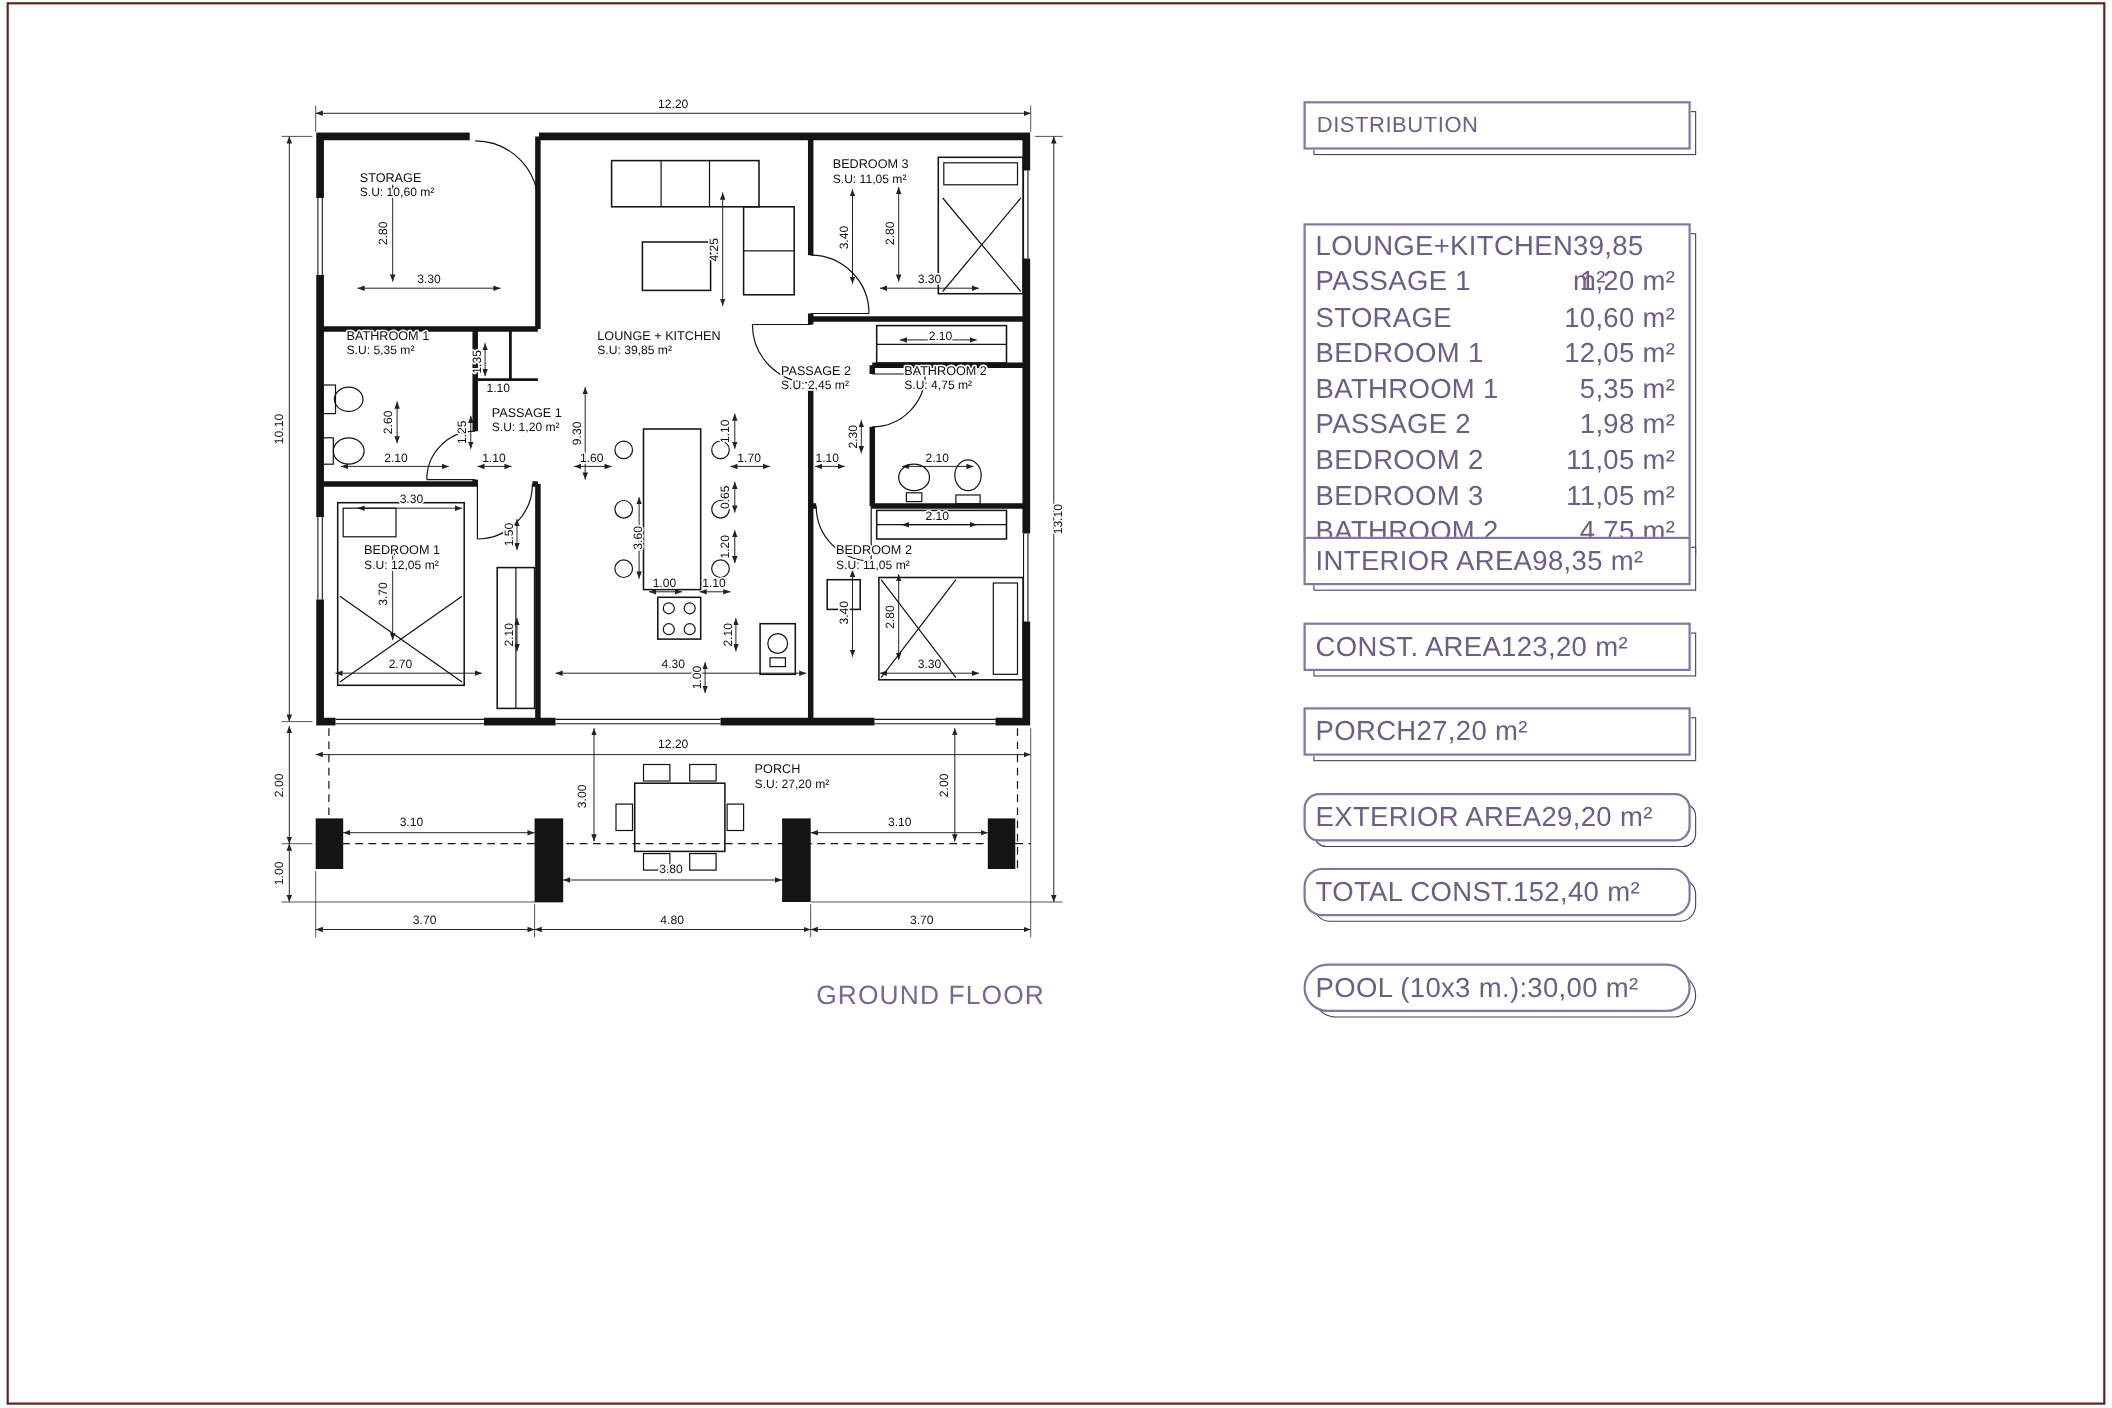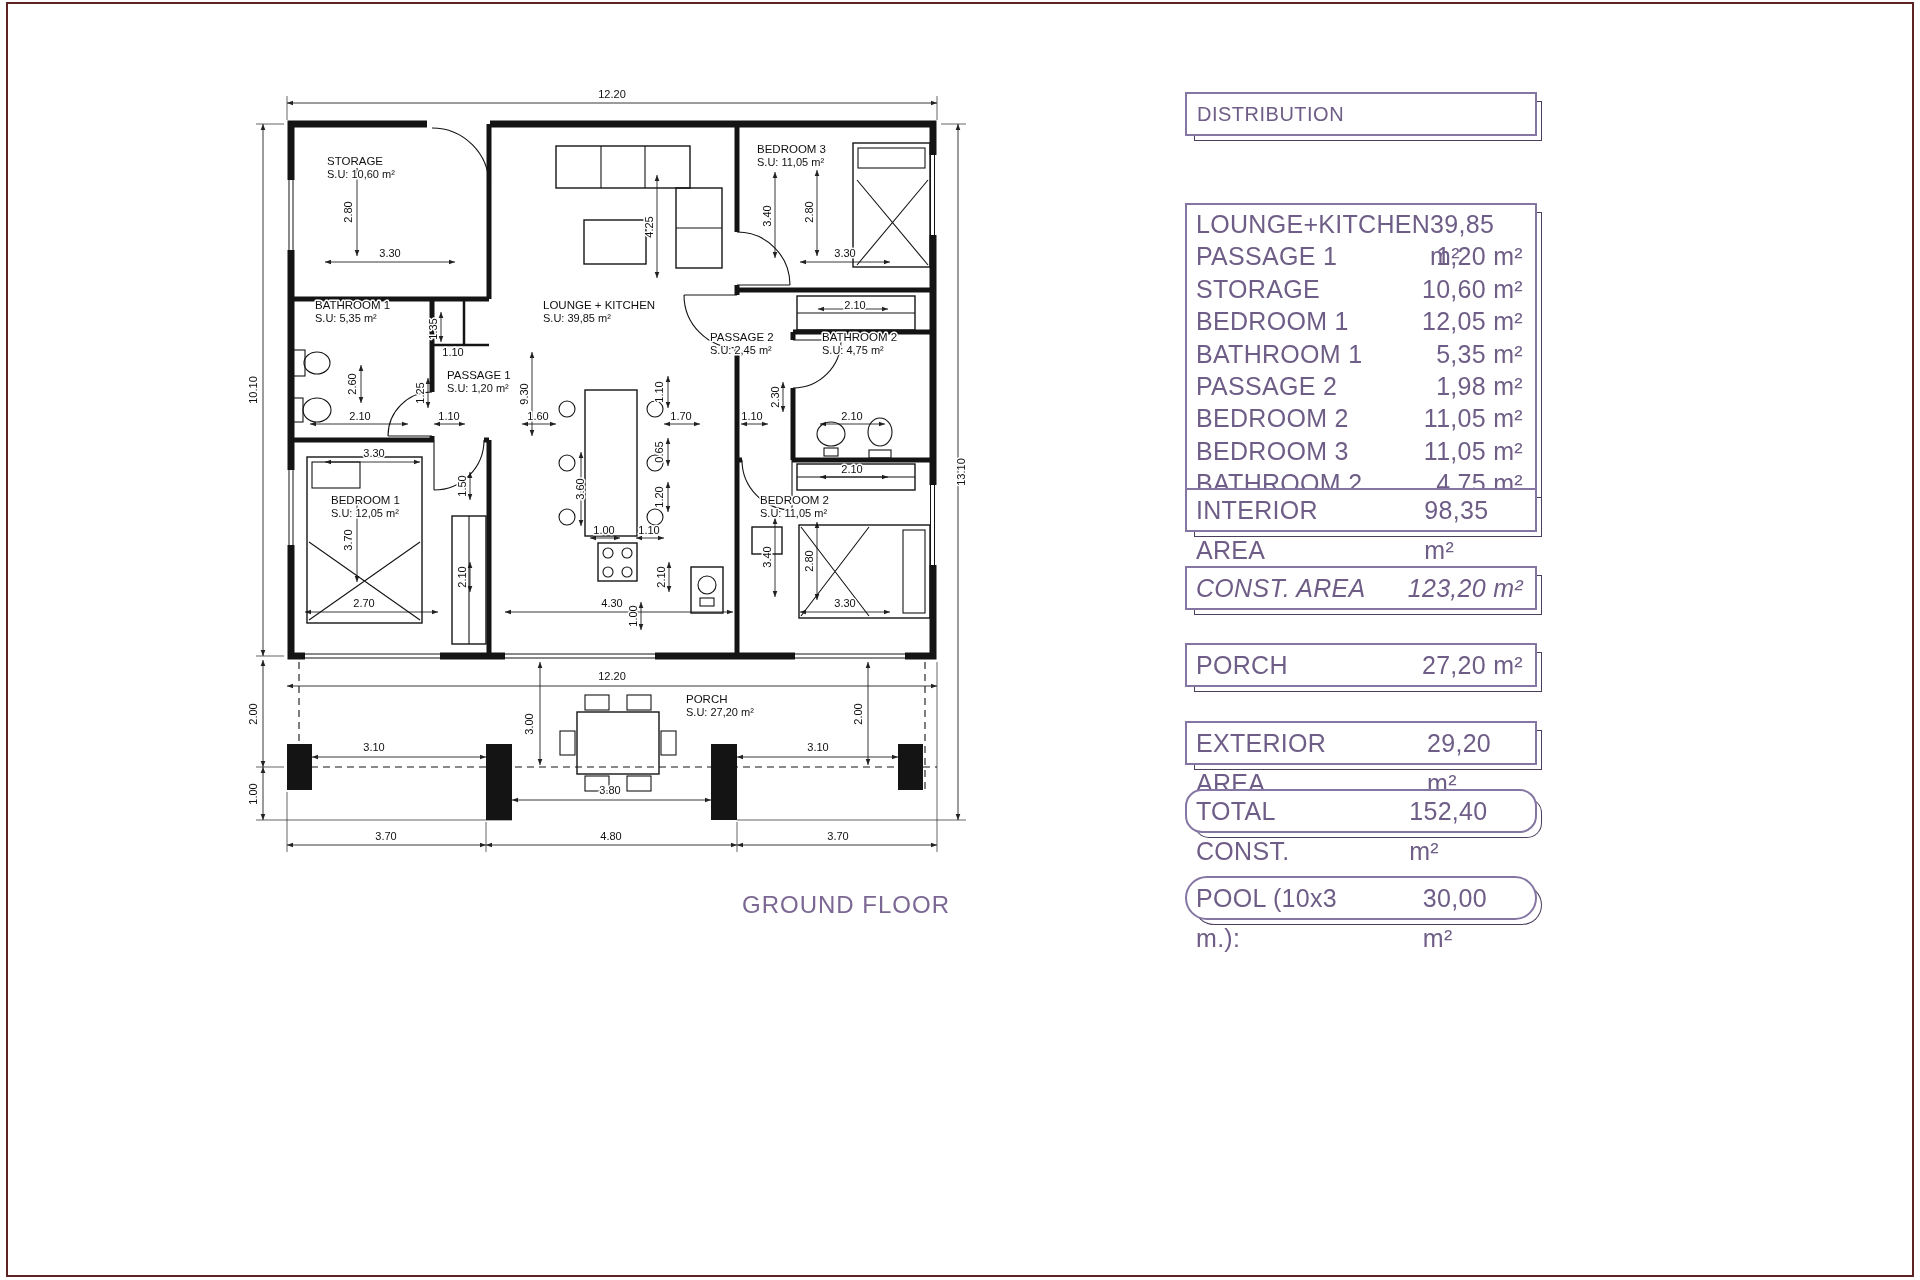--- a/index.html
+++ b/index.html
@@ -12,22 +12,22 @@
   
   .pbox {
     position:absolute; left:1185px; width:352px; background:#fff; box-sizing:border-box;
     border:2px solid #8475a3; color:#6e5d86;
     box-shadow:7px 7px 0 -3px #ffffff, 7px 7px 0 -2px #4a3d5e;
   }
   .hdr  { top:92px; height:44px; font-size:20px; line-height:40px; padding-left:10px; letter-spacing:0.5px; }
   .rooms{ top:166px; height:298px; padding-top:3px;margin-top:37px; }
   .prow { display:flex; justify-content:space-between; height:32.4px; line-height:32.4px;
           font-size:25px; padding:0 12px 0 9px; letter-spacing:0.3px; }
-  .srow { height:44px; font-size:25px; line-height:40px; display:flex; justify-content:space-between;
-          padding:0 12px 0 9px; letter-spacing:0.3px;gap:36px; }
+  .srow { height:44px; font-size:25px; line-height:40px; display:flex; 
+          padding:0 12px 0 9px; letter-spacing:0.3px; }
 
   
   #plan { position:absolute; left:230px; top:60px; width:790px; height:880px; }
   .w7   { stroke:#141414; stroke-width:7;   fill:none; }
   .w5   { stroke:#141414; stroke-width:5;   fill:none; }
   .w3   { stroke:#141414; stroke-width:2.5; fill:none; }
   .thin { stroke:#141414; stroke-width:1.4; fill:none; }
   .thn2 { stroke:#141414; stroke-width:1.1; fill:none; }
   .door { stroke:#141414; stroke-width:1.1; fill:none; }
   .white{ fill:#ffffff; stroke:none; }
@@ -361,29 +361,29 @@
       <div class="prow">
         <span>BATHROOM 2</span>
         <span>4,75 m²</span>
       </div>
     </div>
   <div id="summary-boxes">
       <div class="pbox srow" style="top: 488px;">
         <span>INTERIOR AREA</span>
         <span>98,35 m²</span>
       </div>
-      <div class="pbox srow" style="top: 566px; font-style: italic;">
+      <div class="pbox srow" style="top: 566px;">
         <span>CONST. AREA</span>
         <span>123,20 m²</span>
       </div>
       <div class="pbox srow" style="top: 643px;">
         <span>PORCH</span>
         <span>27,20 m²</span>
       </div>
-      <div class="pbox srow" style="top: 721px;">
+      <div class="pbox srow" style="top: 721px; border-radius: 14px;">
         <span>EXTERIOR AREA</span>
         <span>29,20 m²</span>
       </div>
       <div class="pbox srow" style="top: 789px; border-radius: 17px;">
         <span>TOTAL CONST.</span>
         <span>152,40 m²</span>
       </div>
       <div class="pbox srow" style="top: 876px; border-radius: 22px;">
         <span>POOL (10x3 m.):</span>
         <span>30,00 m²</span>

